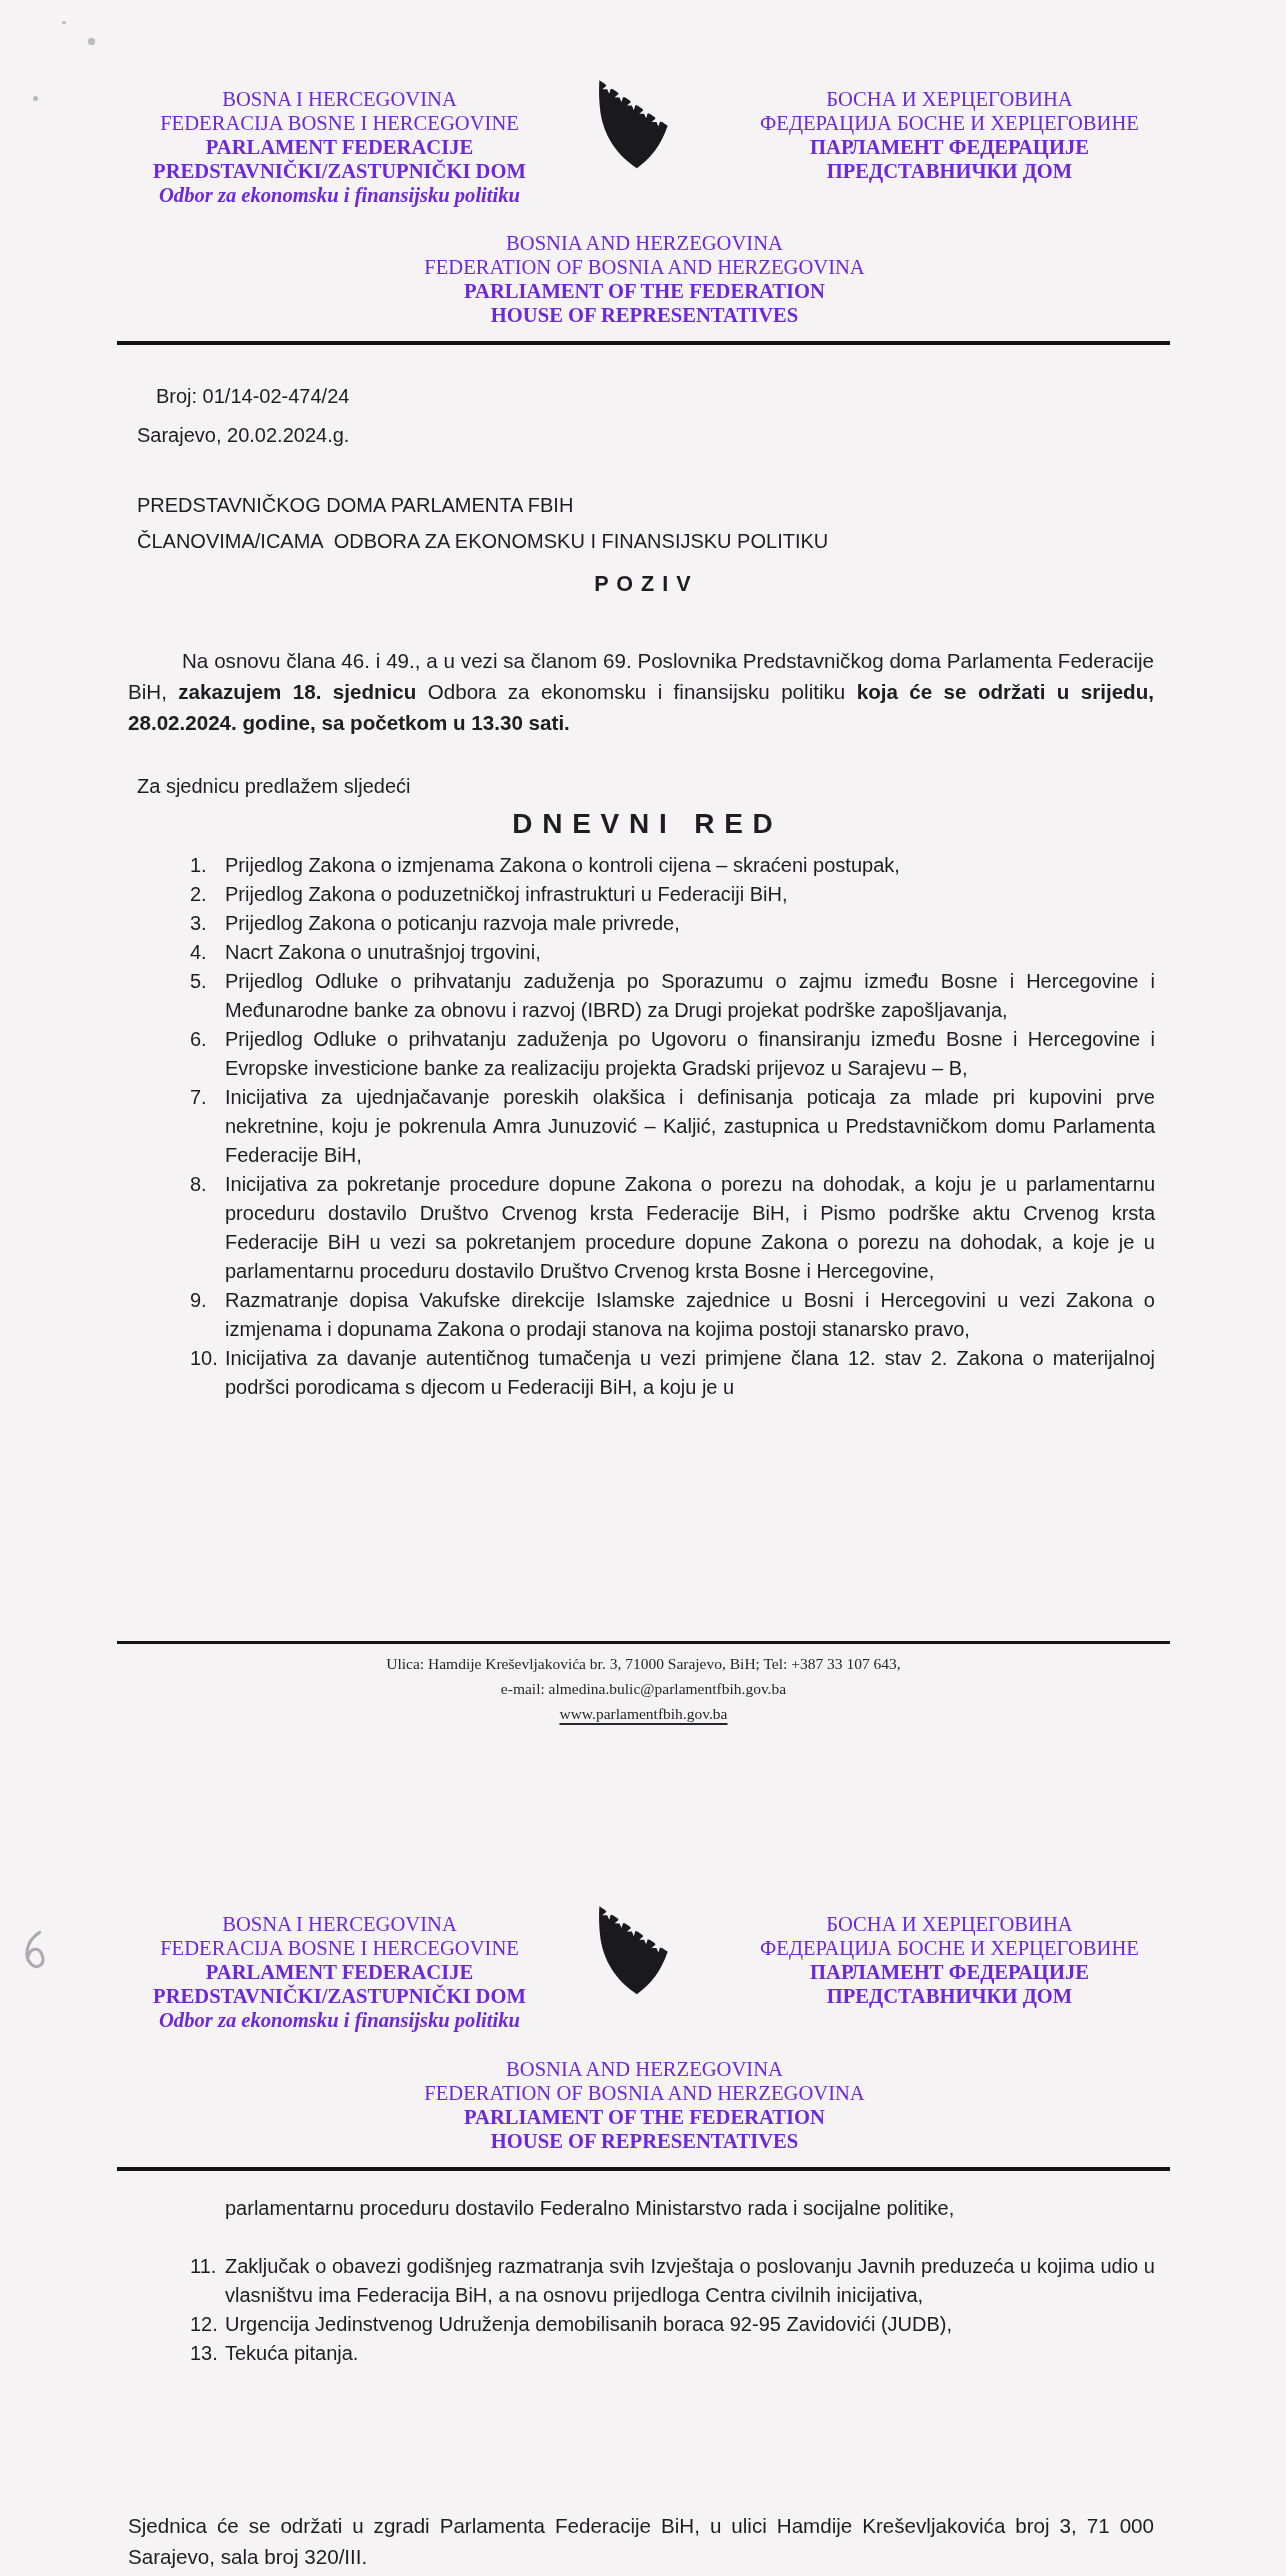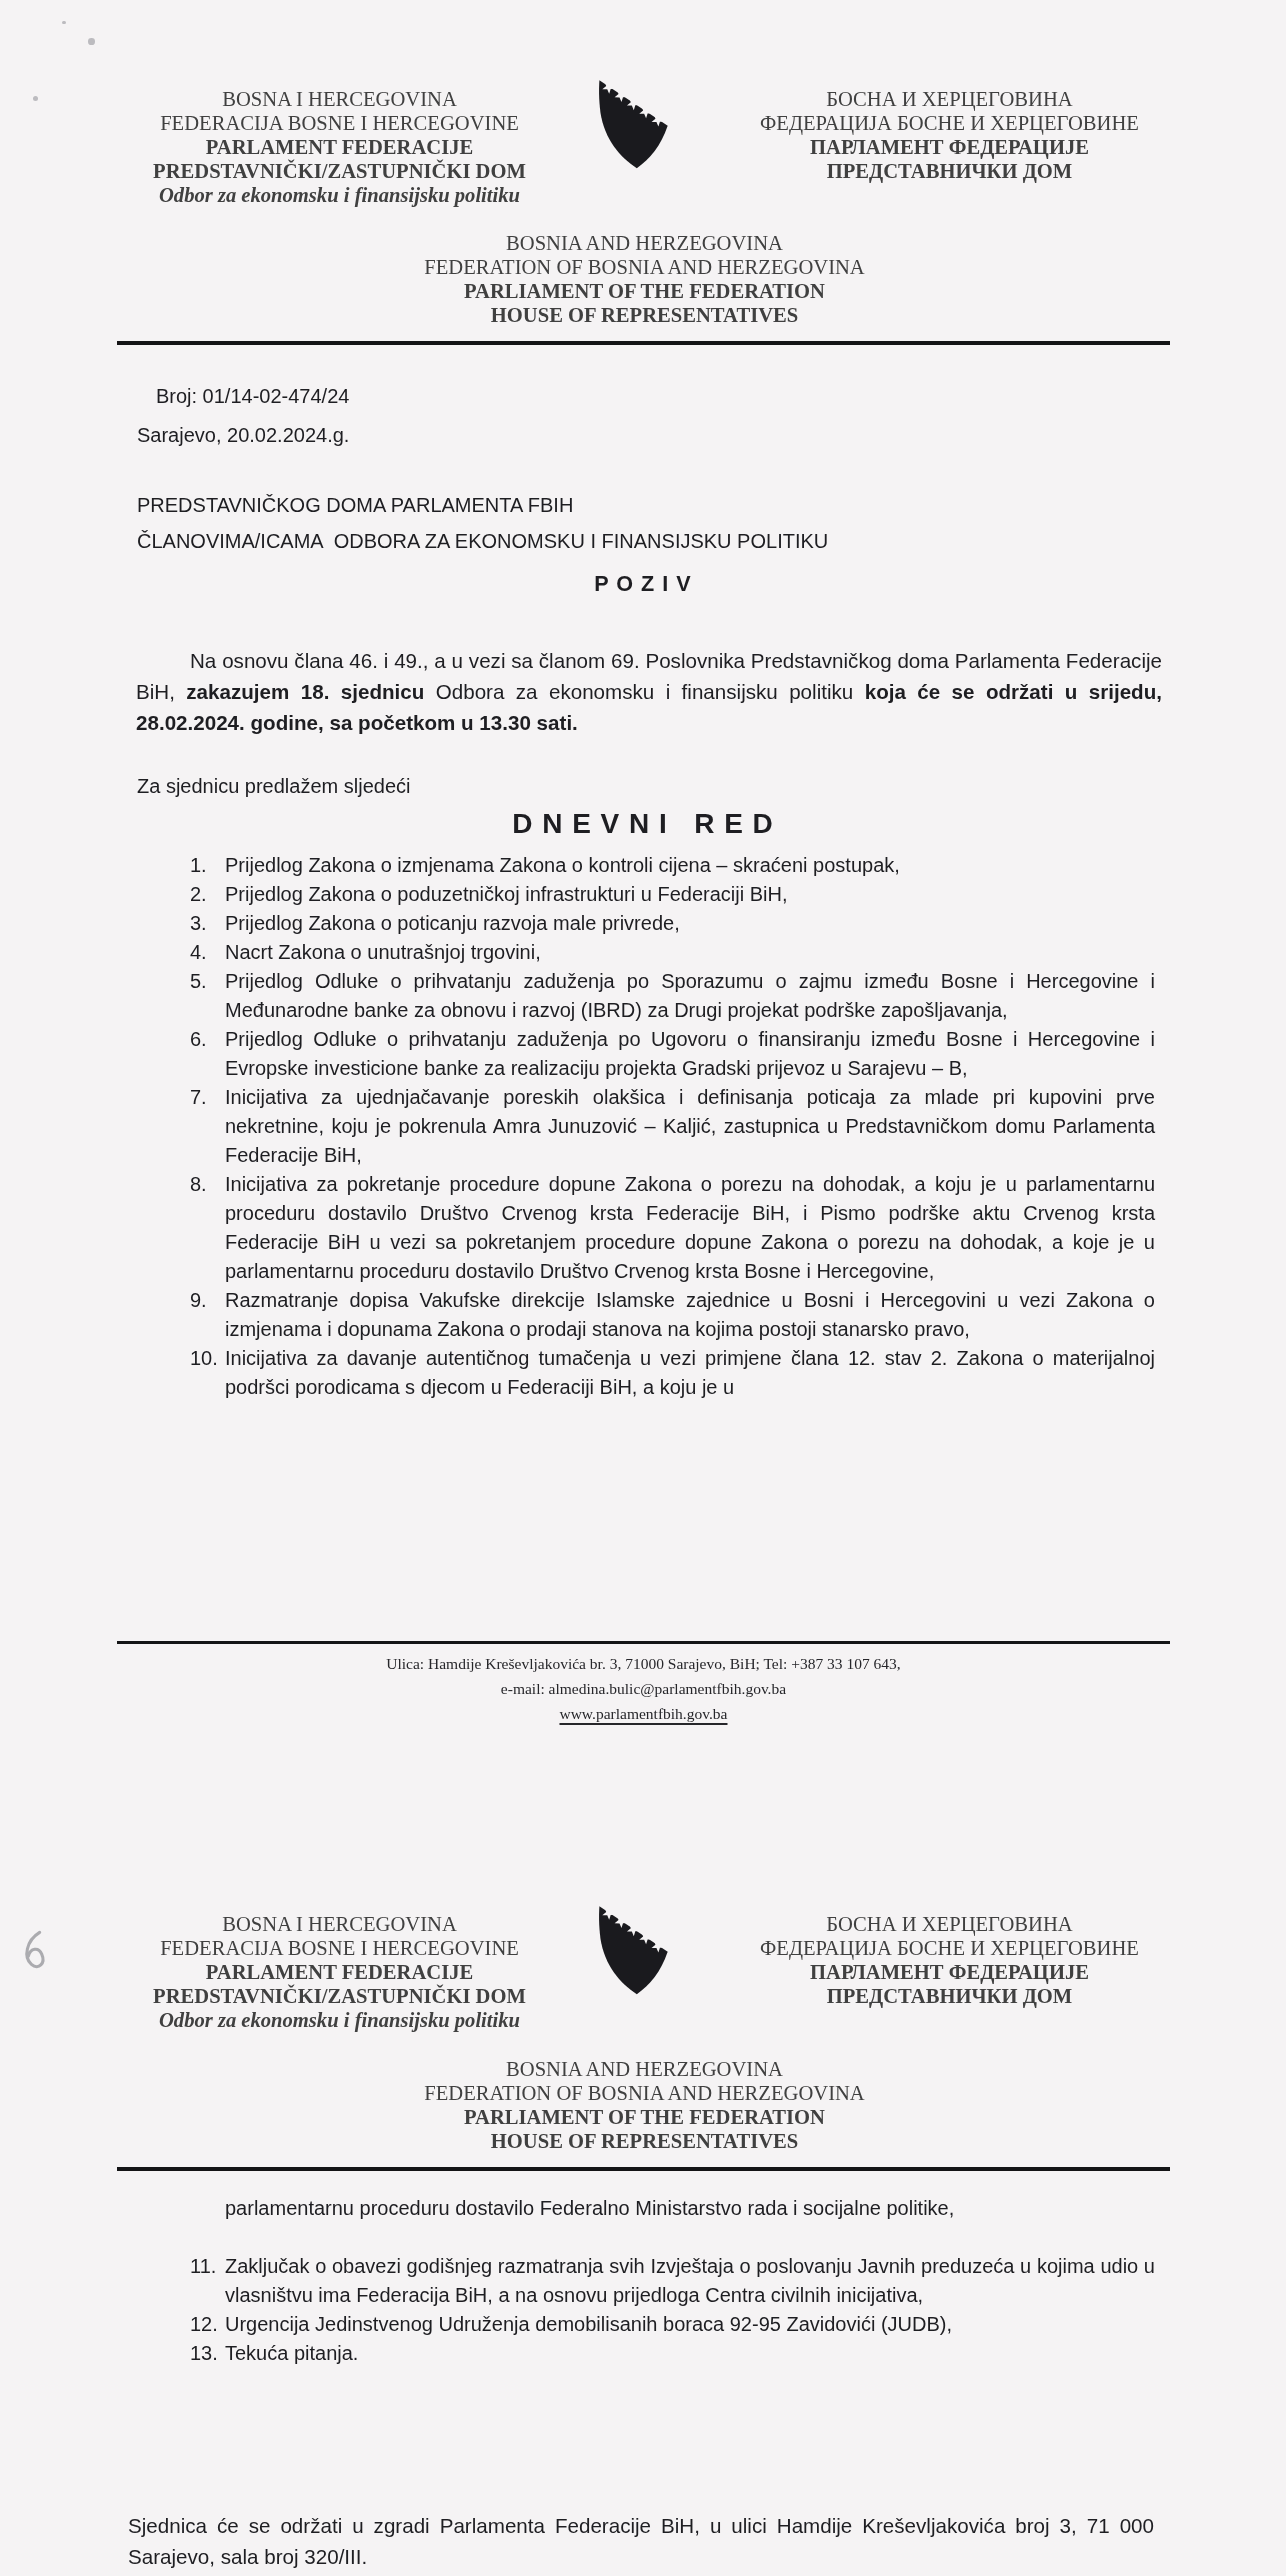--- a/index.html
+++ b/index.html
@@ -10,37 +10,37 @@
     color:#1e1e22;
     font-family:"Liberation Sans","DejaVu Sans",sans-serif;
     overflow:hidden;
   }
   .abs{position:absolute;}
   .b{font-weight:bold;}
   .bold{font-weight:bold;}
   .pre{white-space:pre-wrap;}
 
   
-  .hdr{font-family:"Liberation Serif","DejaVu Serif",serif;font-size:20.6px;line-height:24px;text-align:center;color:#404040;}
+  .hdr{font-family:"Liberation Serif","DejaVu Serif",serif;font-size:20.6px;line-height:24px;text-align:center;color:#6d28d9;}
   .hdr-left{left:95px;top:87px;width:489px;}
   .hdr-right{left:705px;top:87px;width:489px;}
   .hdr-center{left:325px;top:231px;width:639px;}
   .committee{font-weight:bold;font-style:italic;}
 
   .rule{background:#141416;}
   .rule1{left:117px;top:341px;width:1053px;height:3.6px;}
   .rule-f1{left:117px;top:1641px;width:1053px;height:3.1px;}
   .rule2{left:117px;top:2167px;width:1053px;height:3.6px;}
 
   
   .bodytxt{font-size:20px;line-height:29px;}
   .meta{left:137px;top:377px;line-height:39px;text-align:right;}
   .addr{left:137px;top:487px;line-height:36px;}
   .title-line{left:128px;top:571px;width:1030px;text-align:center;font-weight:bold;font-size:21.6px;letter-spacing:1px;}
-  .intro{left:136px;top:645px;width:1026px;text-align:justify;text-indent:54px;line-height:31px;font-size:20.6px;}
+  .intro{left:128px;top:645px;width:1026px;text-align:justify;text-indent:54px;line-height:31px;font-size:20.6px;}
   .propose{left:137px;top:772px;}
   .agenda-title{left:128px;top:808px;width:1030px;text-align:center;font-weight:bold;font-size:28px;letter-spacing:1px;}
 
   .agenda{left:190px;top:851px;width:965px;}
   .agenda2{left:190px;top:2252px;width:965px;}
   .agenda-item{display:grid;grid-template-columns:35px 1fr;}
   .agenda-item .num{text-align:left;}
   .agenda-item .txt{text-align:justify;}
 
   .cont{left:225px;top:2194px;width:927px;text-align:justify;}

